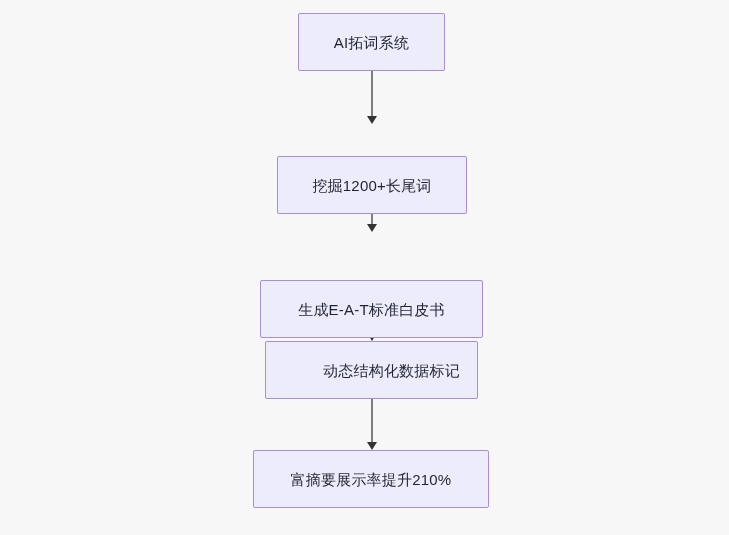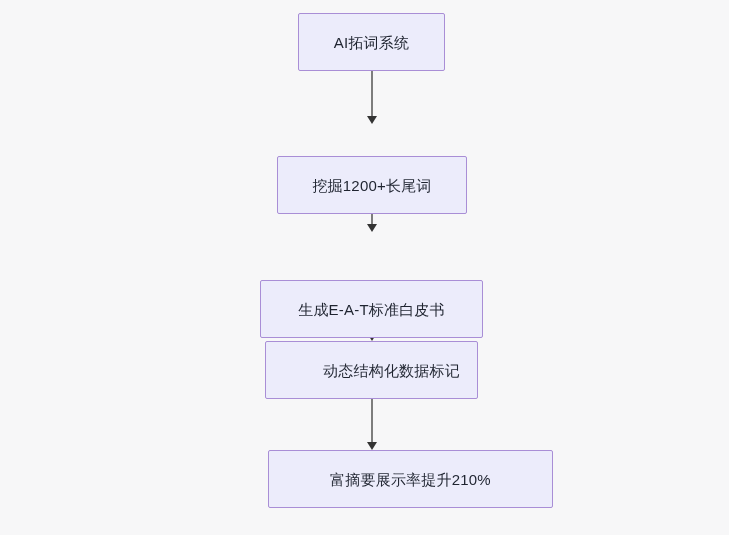--- a/index.html
+++ b/index.html
@@ -90,17 +90,17 @@
   </div>
 
   <div class="node" style="left:260px; top:232px; width:223px; height:58px;margin-top:48px;">
     <span class="node-label">生成E-A-T标准白皮书</span>
   </div>
 
   <div class="node" style="left:265px; top:341px; width:213px; height:58px;padding-left:40px;">
     <span class="node-label">动态结构化数据标记</span>
   </div>
 
-  <div class="node" style="left:268px; top:450px; width:285px; height:58px;">
+  <div class="node" style="left:253px; top:450px; width:236px; height:58px;">
     <span class="node-label">富摘要展示率提升210%</span>
   </div>
 
 </div>
 
 </body></html>

